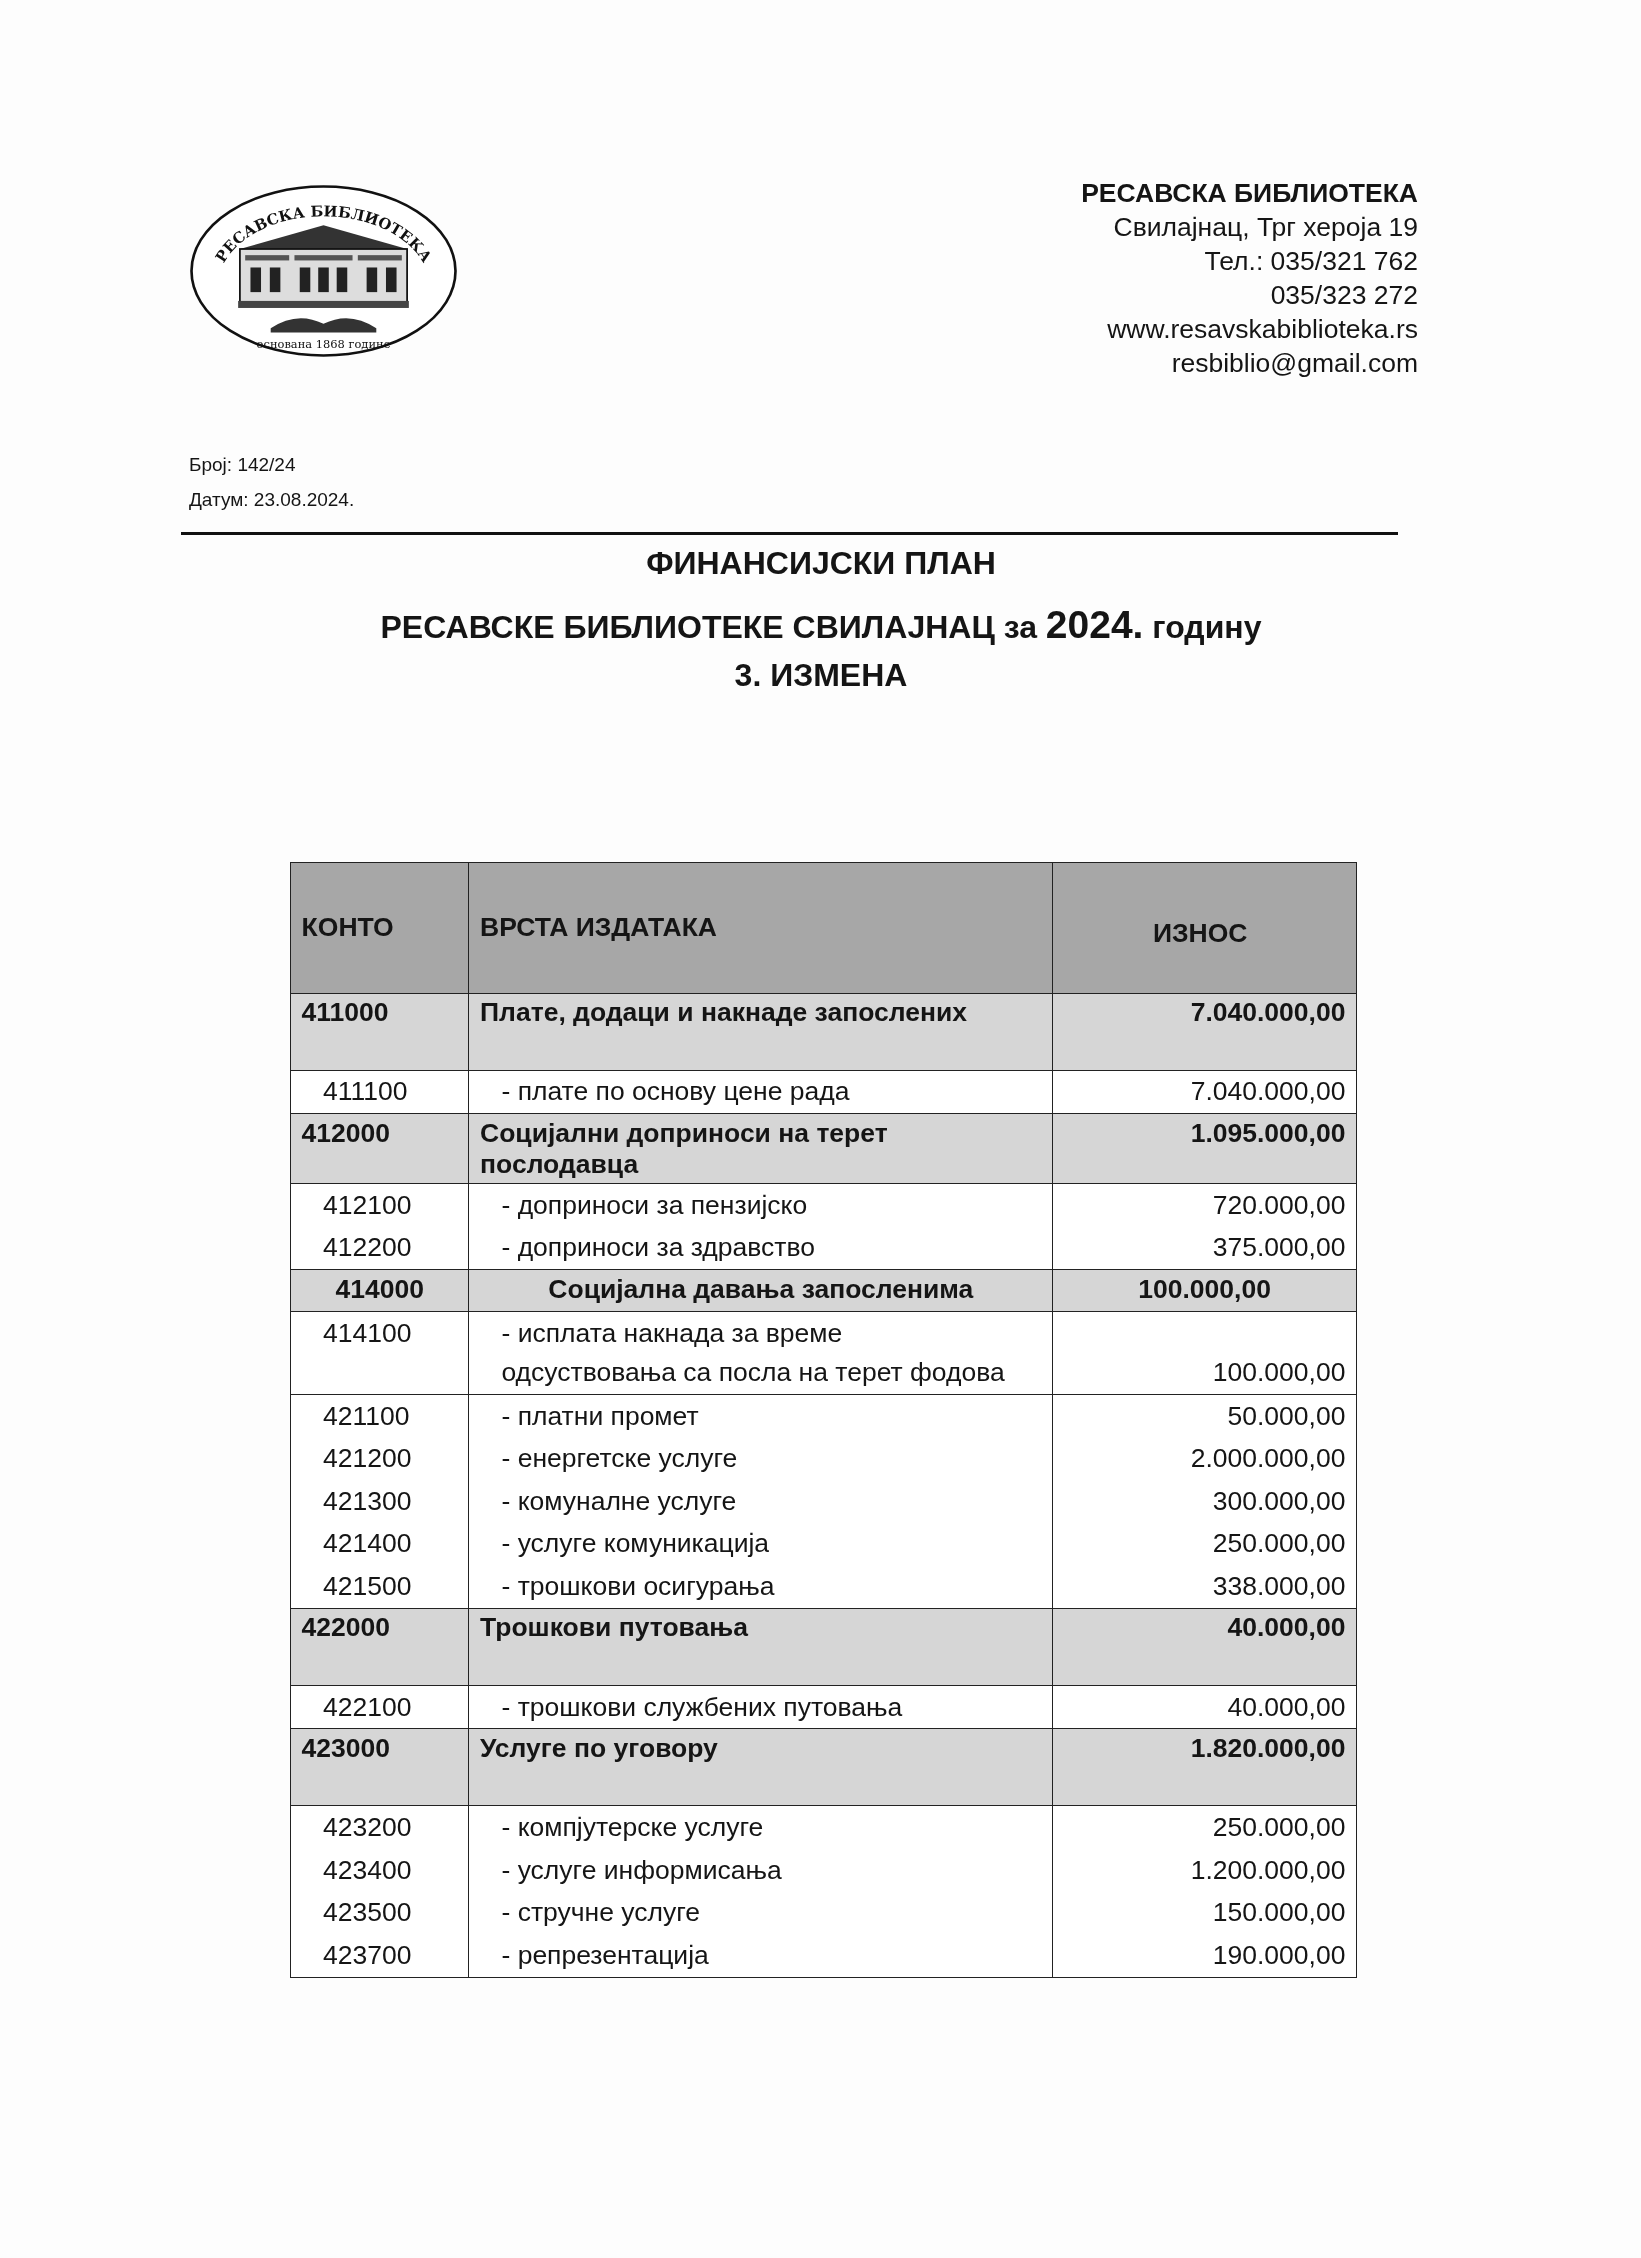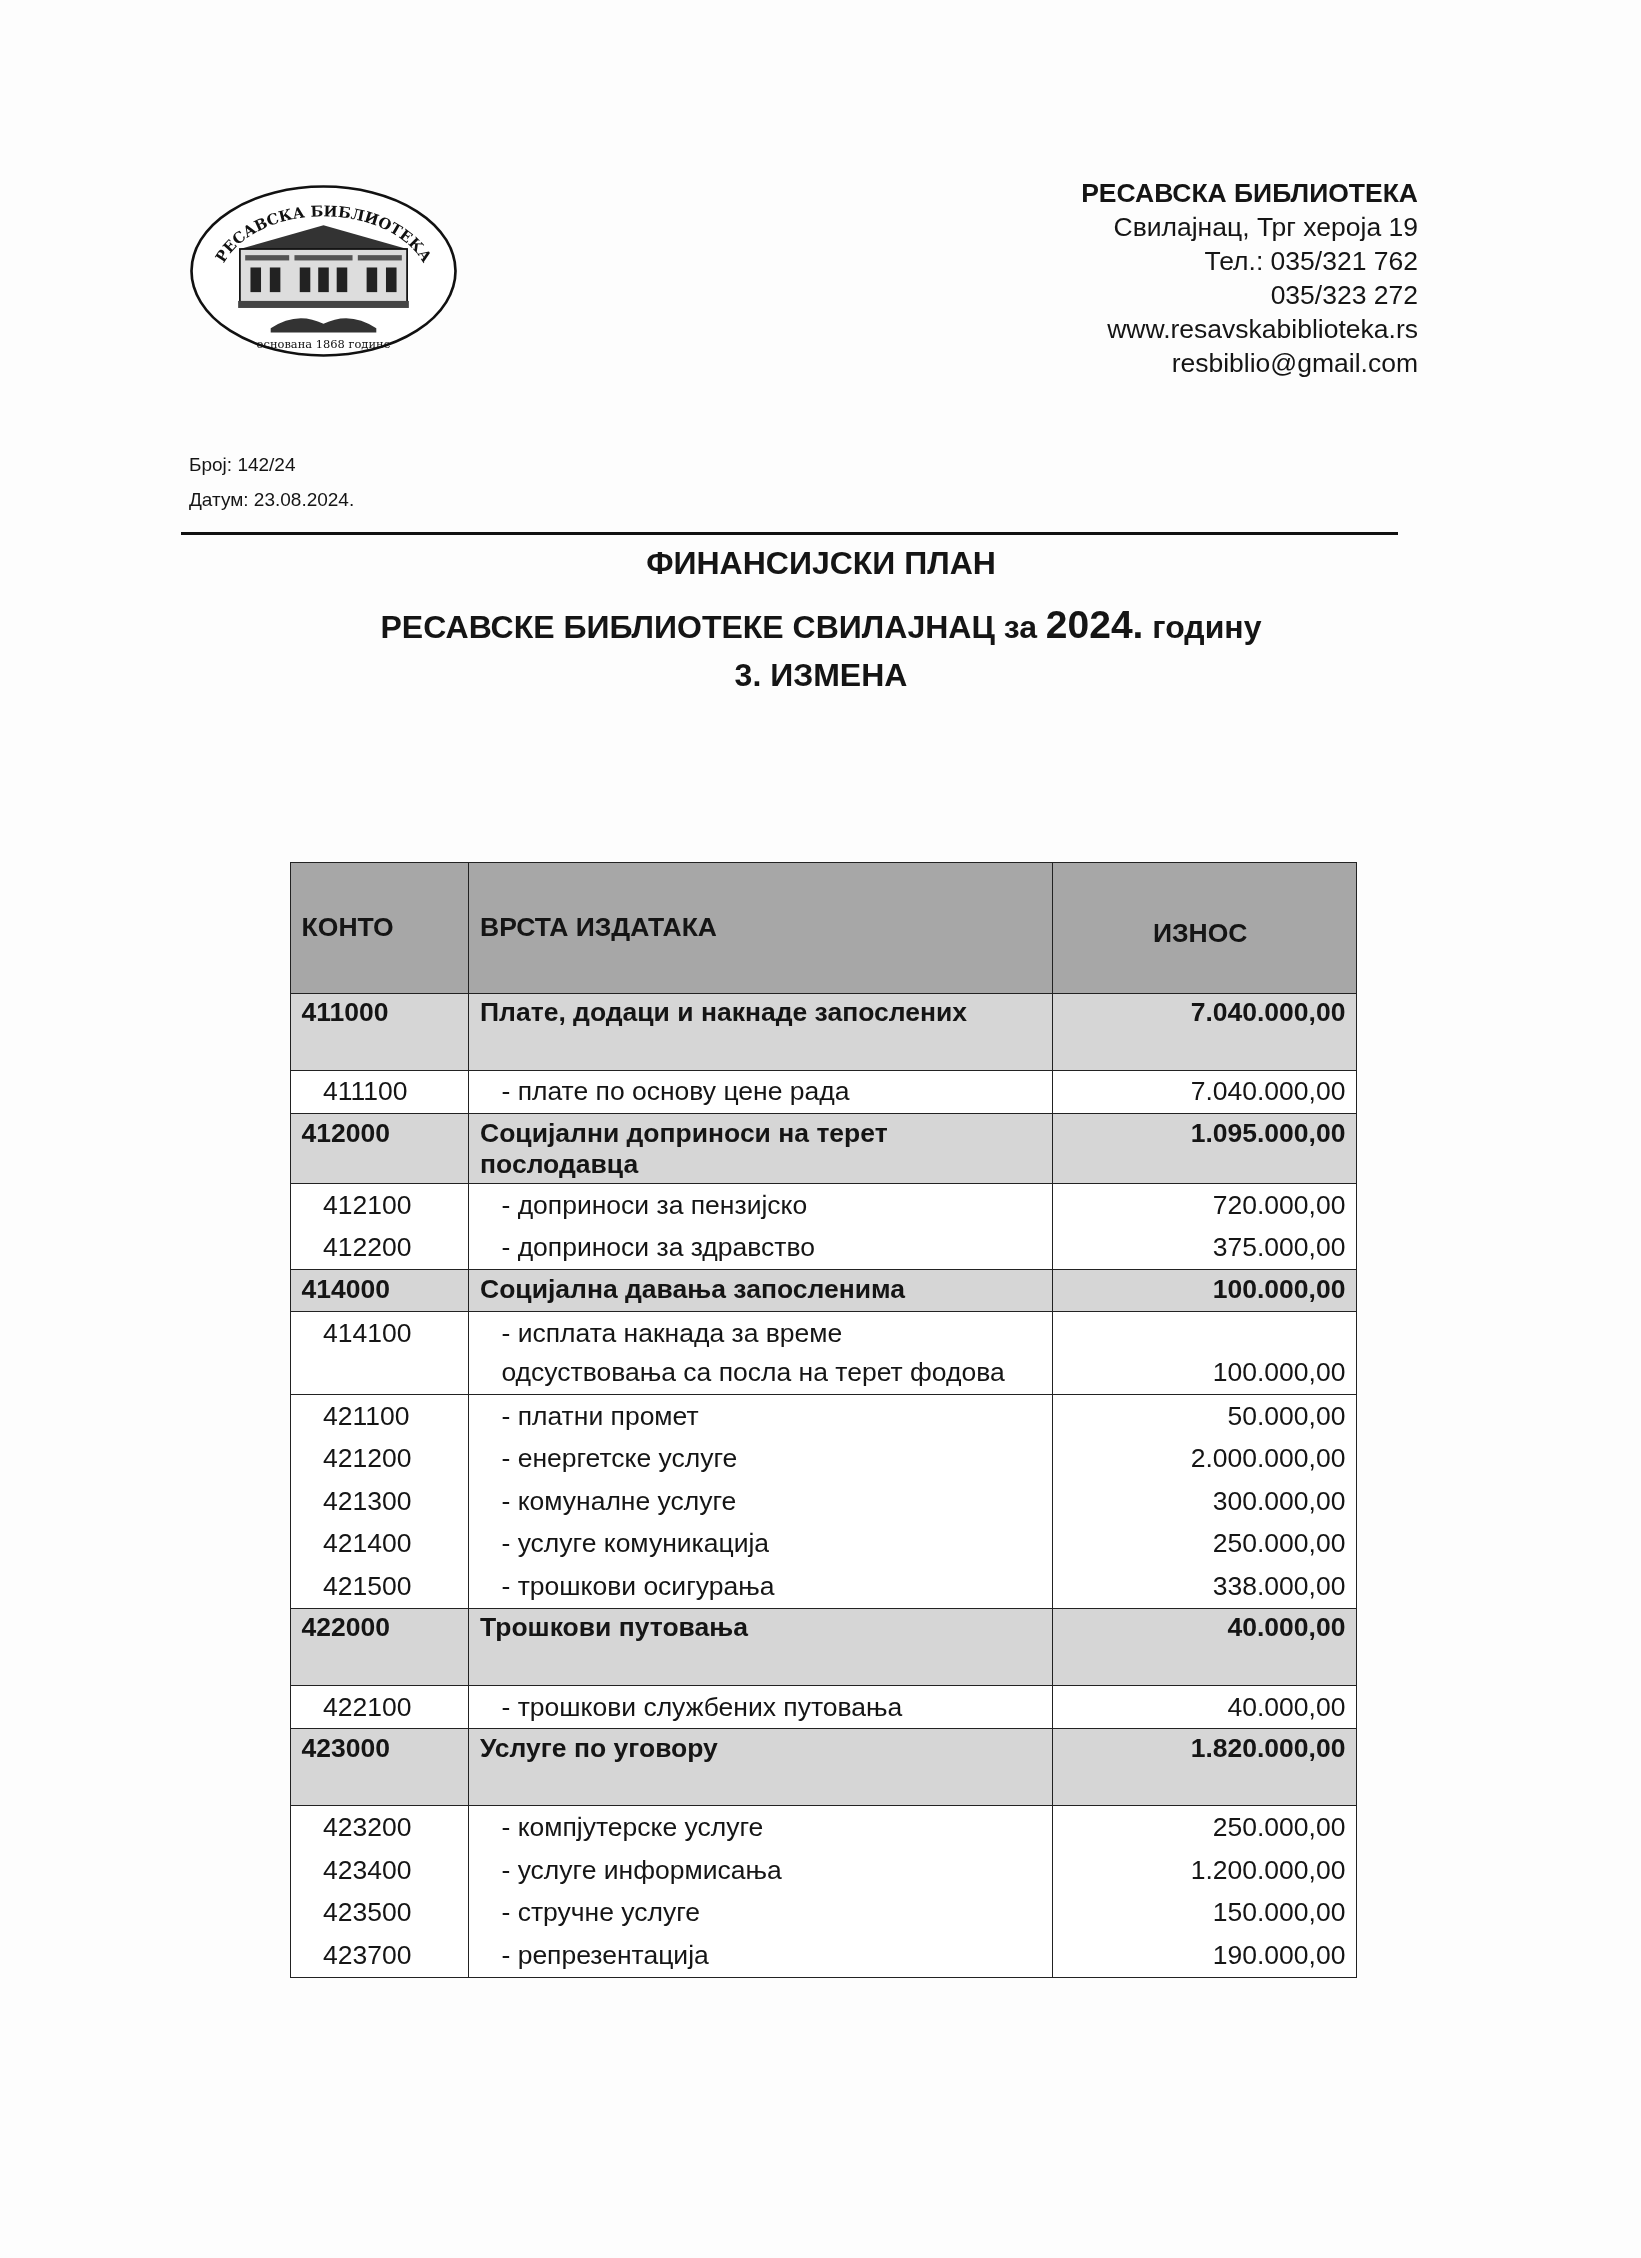--- a/index.html
+++ b/index.html
@@ -40,21 +40,21 @@
   table.plan th {
     background: #a7a7a7; height: 111px; vertical-align: middle; text-align: left;
     font-size: 26.5px; border-top: 1.8px solid #222; border-bottom: 1.8px solid #222;
   }
   table.plan th.amt { text-align: center; padding-right: 19.4px; padding-top: 15px; }
   .c1 { width: 159px; }
   .c2 { width: 582px; margin-left: 25px; }
   .c3 { width: 279px; text-align: right; }
   tr.group td { background: #d6d6d6; font-weight: bold; border-top: 1.8px solid #222; border-bottom: 1.8px solid #222; }
   tr.group.tall td { height: 69px; }
-  tr.group.med td { height: 34px; }
+  tr.group.med td { height: 34px; text-align: center; }
   tr.sub td { background: #fff; line-height: 39px; padding-top: 1.8px; padding-bottom: 1.8px; padding-left: 32px; }
   tr.sub.bordered td { border-bottom: 1.8px solid #222; }
   tr.last td { border-bottom: 1.8px solid #222; }
   td.amt { text-align: right; }
   .multi span { display: block; }
 </style>
 </head>
 <body>
 
 <div class="logo">

